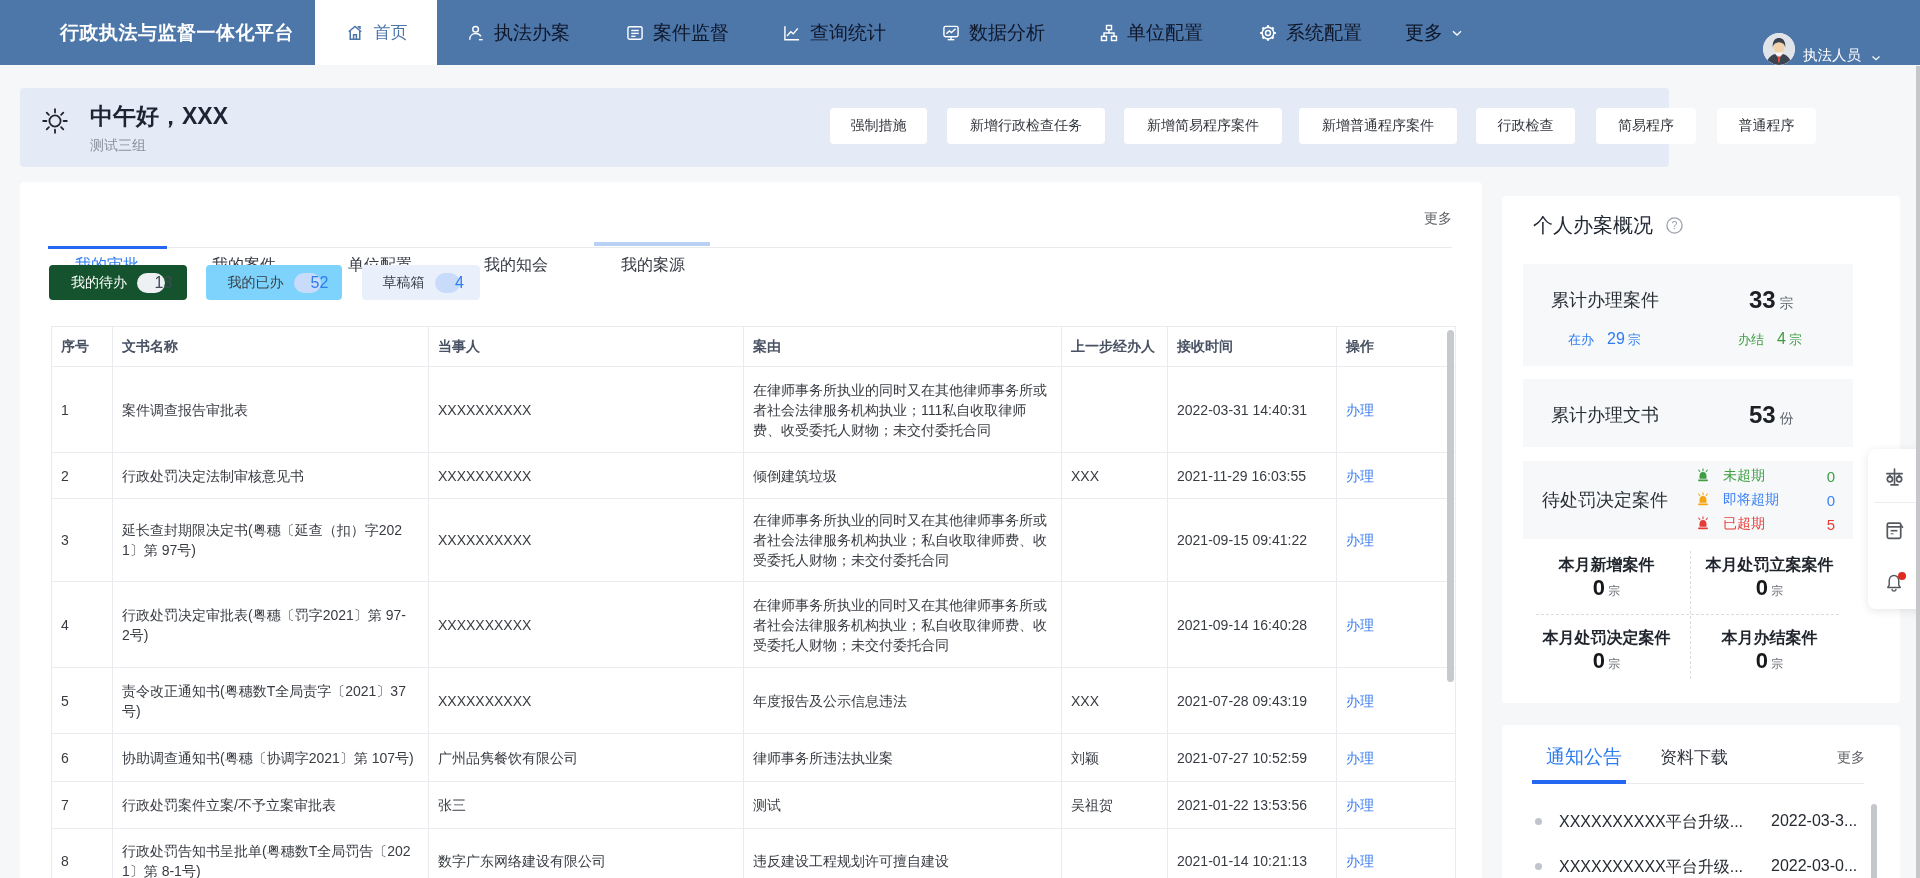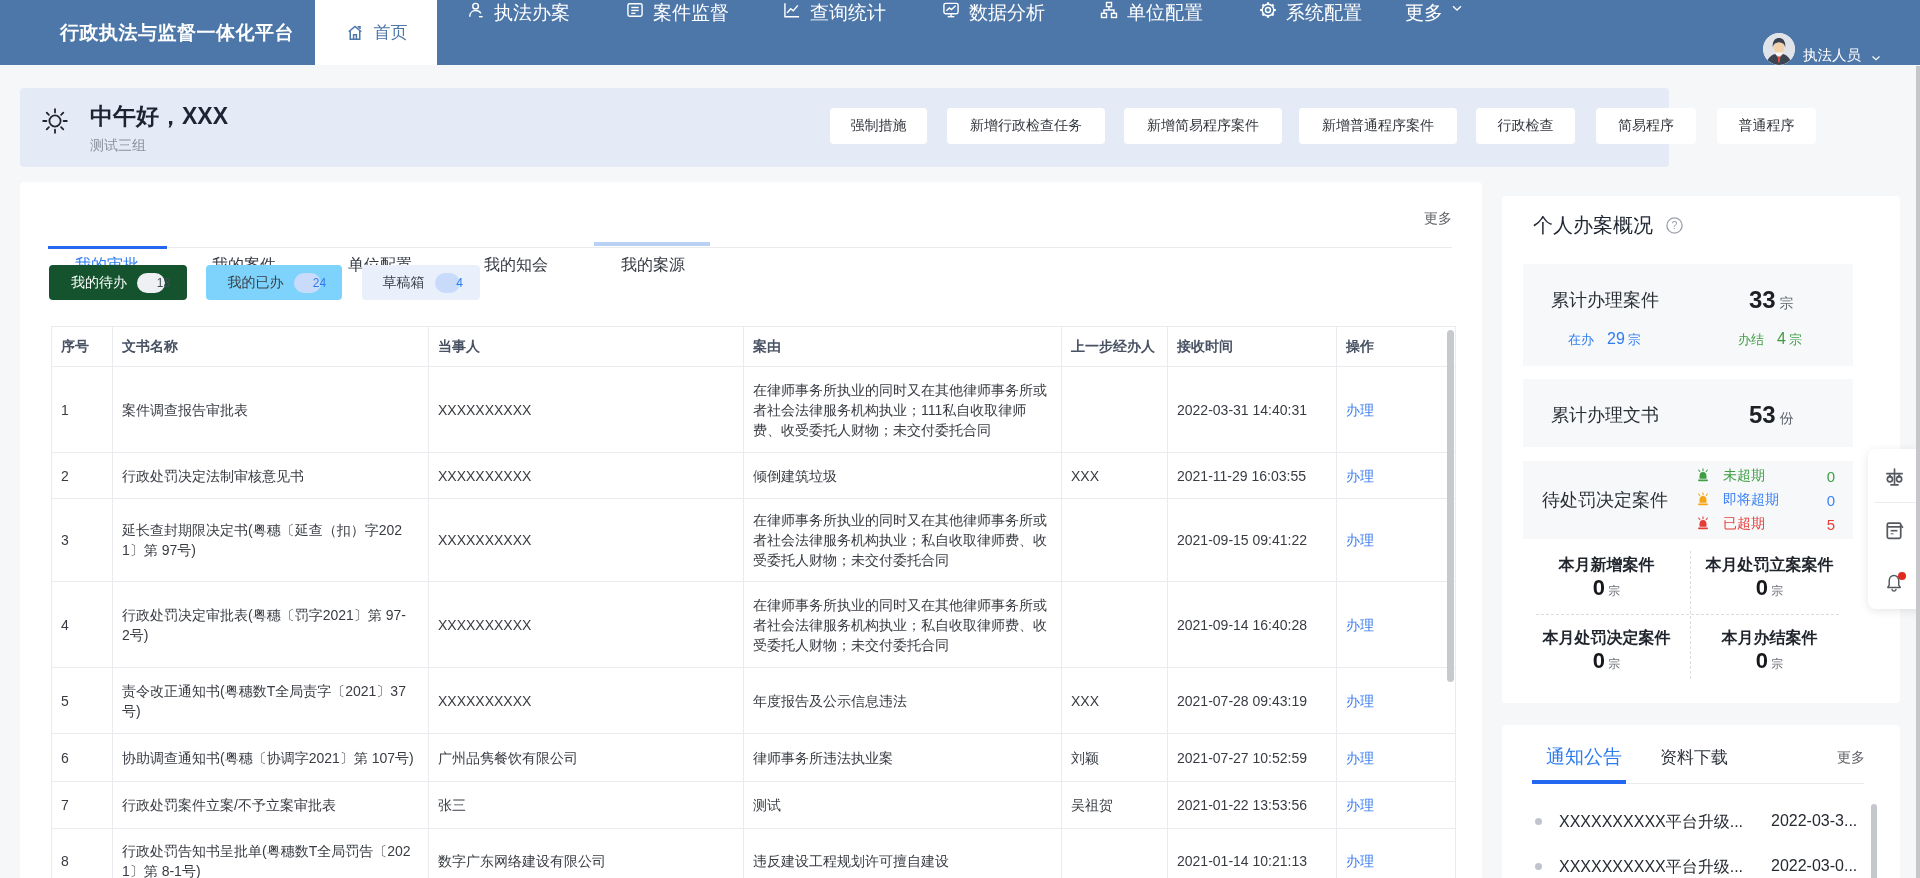--- a/index.html
+++ b/index.html
@@ -1,35 +1,35 @@
 <!DOCTYPE html>
 <html><head>
 <meta charset="utf-8">
 <style>
 * { margin:0; padding:0; box-sizing:border-box; }
 html,body { width:1920px; height:878px; overflow:hidden; background:#f6f7f9; font-family:"Liberation Sans",sans-serif; }
 .abs { position:absolute; }
 
 #nav { position:absolute; left:0; top:0; width:1920px; height:65px; background:#4d76a9; }
 #logo { position:absolute; left:60px; top:0; height:65px; line-height:65px; color:#fff; font-size:19px; font-weight:bold; letter-spacing:0.5px; }
-.navitem { position:absolute; top:0; height:65px; display:flex; gap:8px; color:#ffffff; font-size:19px; }
+.navitem { position:absolute; top:0; height:65px; display:flex; align-items:center; gap:8px; color:#0f172a; font-size:19px; }
 #tab-home { position:absolute; left:315px; top:0; width:122px; height:65px; background:#fff; color:#4d76a9; display:flex; align-items:center; justify-content:center; gap:9px; font-size:17px; }
 #user { position:absolute; left:1763px; top:0; height:65px; display:flex; align-items:flex-end; gap:8px; color:#fff; font-size:14.5px; }
 .avatar { width:32px; height:32px; border-radius:50%; background:#f5f6f8; overflow:hidden; }
 
 #greet { position:absolute; left:20px; top:88px; width:1649px; height:79px; background:#e5ebf6; border-radius:4px; }
 #greet h1 { position:absolute; left:70px; top:13px; font-size:23px; color:#1c2433; font-weight:bold; }
 #greet .sub { position:absolute; left:70px; top:49px; font-size:14px; color:#8a919e; }
 .gbtn { position:absolute; top:20px; height:36px; background:#fff; border-radius:4px; font-size:14px; color:#33373d; display:flex; align-items:center; justify-content:center; }
 
 #main { position:absolute; left:20px; top:182px; width:1462px; height:760px; background:#fff; border-radius:4px; overflow:hidden; }
 .tabtxt { position:absolute; top:25px; font-size:16px; color:#343942;margin-top:48px; }
 #tabline { position:absolute; left:28px; top:65px; width:1404px; height:1px; background:#e9ebee; }
 .pill { position:absolute; top:83px; height:35px; border-radius:4px; display:flex; align-items:center; justify-content:center; gap:10px; font-size:14px; }
-.badge { border-radius:11px; font-size:12px; height:20px; display:flex; align-items:center; justify-content:center;padding-left:25px; }
+.badge { border-radius:11px; font-size:16px; height:20px; display:flex; align-items:center; justify-content:center;padding-left:25px; }
 
 #tbl { position:absolute; left:51px; top:326px; width:1404px; border-collapse:collapse; table-layout:fixed; }
 #tbl td, #tbl th { border:1px solid #e9ebee; font-size:14px; color:#383c42; padding:6px 9px; vertical-align:middle; text-align:left; line-height:20px; overflow:hidden; }
 #tbl th { font-weight:bold; color:#485263; height:40px;font-family:Liberation Serif, serif; }
 #tbl .lnk { color:#3a7df0; }
 #tscroll { position:absolute; left:1447px; top:330px; width:7px; height:352px; background:#c6c9ce; border-radius:4px; }
 
 #cardA { position:absolute; left:1502px; top:196px; width:398px; height:507px; background:#fff; border-radius:4px; }
 #cardB { position:absolute; left:1502px; top:725px; width:398px; height:217px; background:#fff; border-radius:4px; }
 .subcard { position:absolute; left:21px; width:330px; background:#f7f8fa; }
@@ -157,21 +157,21 @@
   <div class="tabtxt" style="left:55px; color:#2d7cf0;">我的审批</div>
   <div class="tabtxt" style="left:192px;">我的案件</div>
   <div class="tabtxt" style="left:328px;">单位配置</div>
   <div class="tabtxt" style="left:464px;">我的知会</div>
   <div class="tabtxt" style="left:601px;">我的案源</div>
   <div class="abs" style="left:1404px; top:28px; font-size:14px; color:#606266;">更多</div>
   <div class="abs" style="left:574px; top:60px; width:116px; height:4px; background:#b9d2f3;"></div>
   <div id="tabline"></div>
   <div class="abs" style="left:28px; top:64px; width:119px; height:3px; background:#2468f2;"></div>
   <div class="pill" style="left:29px; width:138px; background:#14532d; color:#fff;">我的待办<span class="badge" style="background:#eef0f3; color:#424a57; width:28px;">13</span></div>
-  <div class="pill" style="left:186px; width:136px; background:#7dd3fc; color:#3a4047;">我的已办<span class="badge" style="background:#c9dbfa; color:#2d7cf0; width:27px;">24</span></div>
+  <div class="pill" style="left:186px; width:136px; background:#7dd3fc; color:#3a4047;">我的已办<span class="badge" style="background:#c9dbfa; color:#2d7cf0; width:27px;">52</span></div>
   <div class="pill" style="left:342px; width:118px; background:#e9f0fc; color:#3a4047;">草稿箱<span class="badge" style="background:#c9dbfa; color:#2d7cf0; width:19px;">4</span></div>
   <table id="tbl" style="left:31px; top:144px;">
     <colgroup>
         <col style="width:61px">
         <col style="width:316px">
         <col style="width:315px">
         <col style="width:318px">
         <col style="width:106px">
         <col style="width:169px">
         <col style="width:119px">

